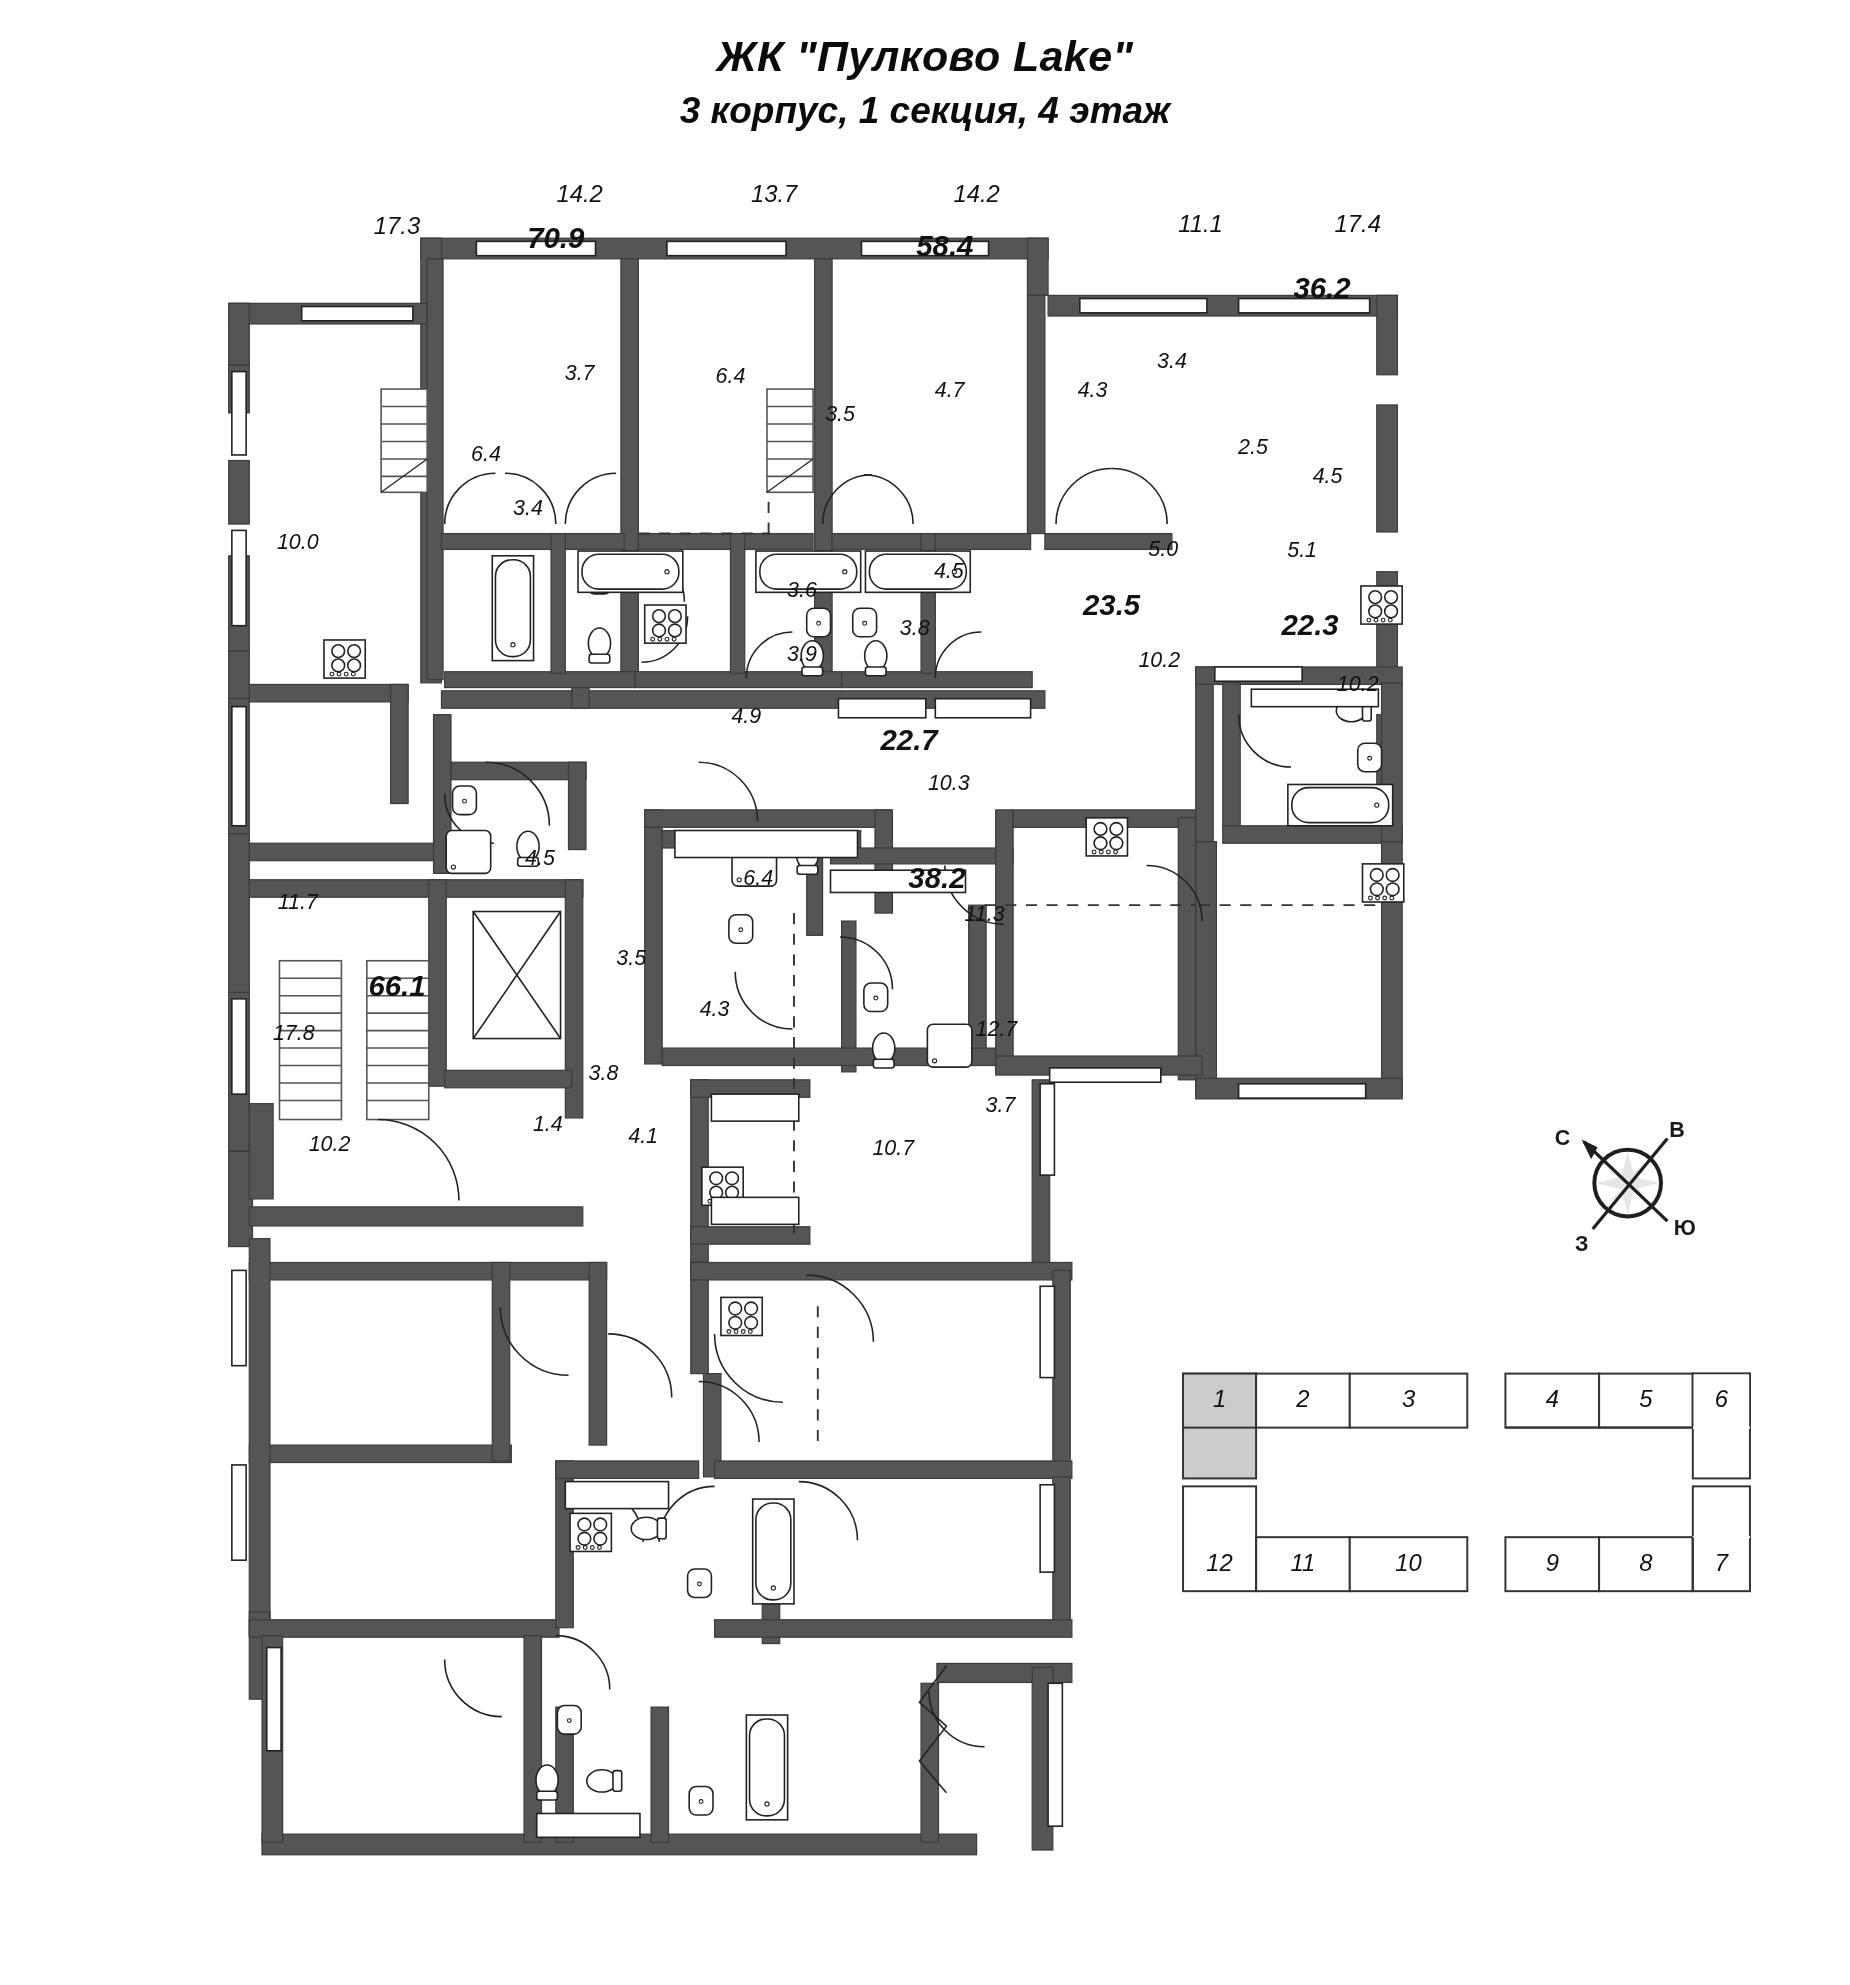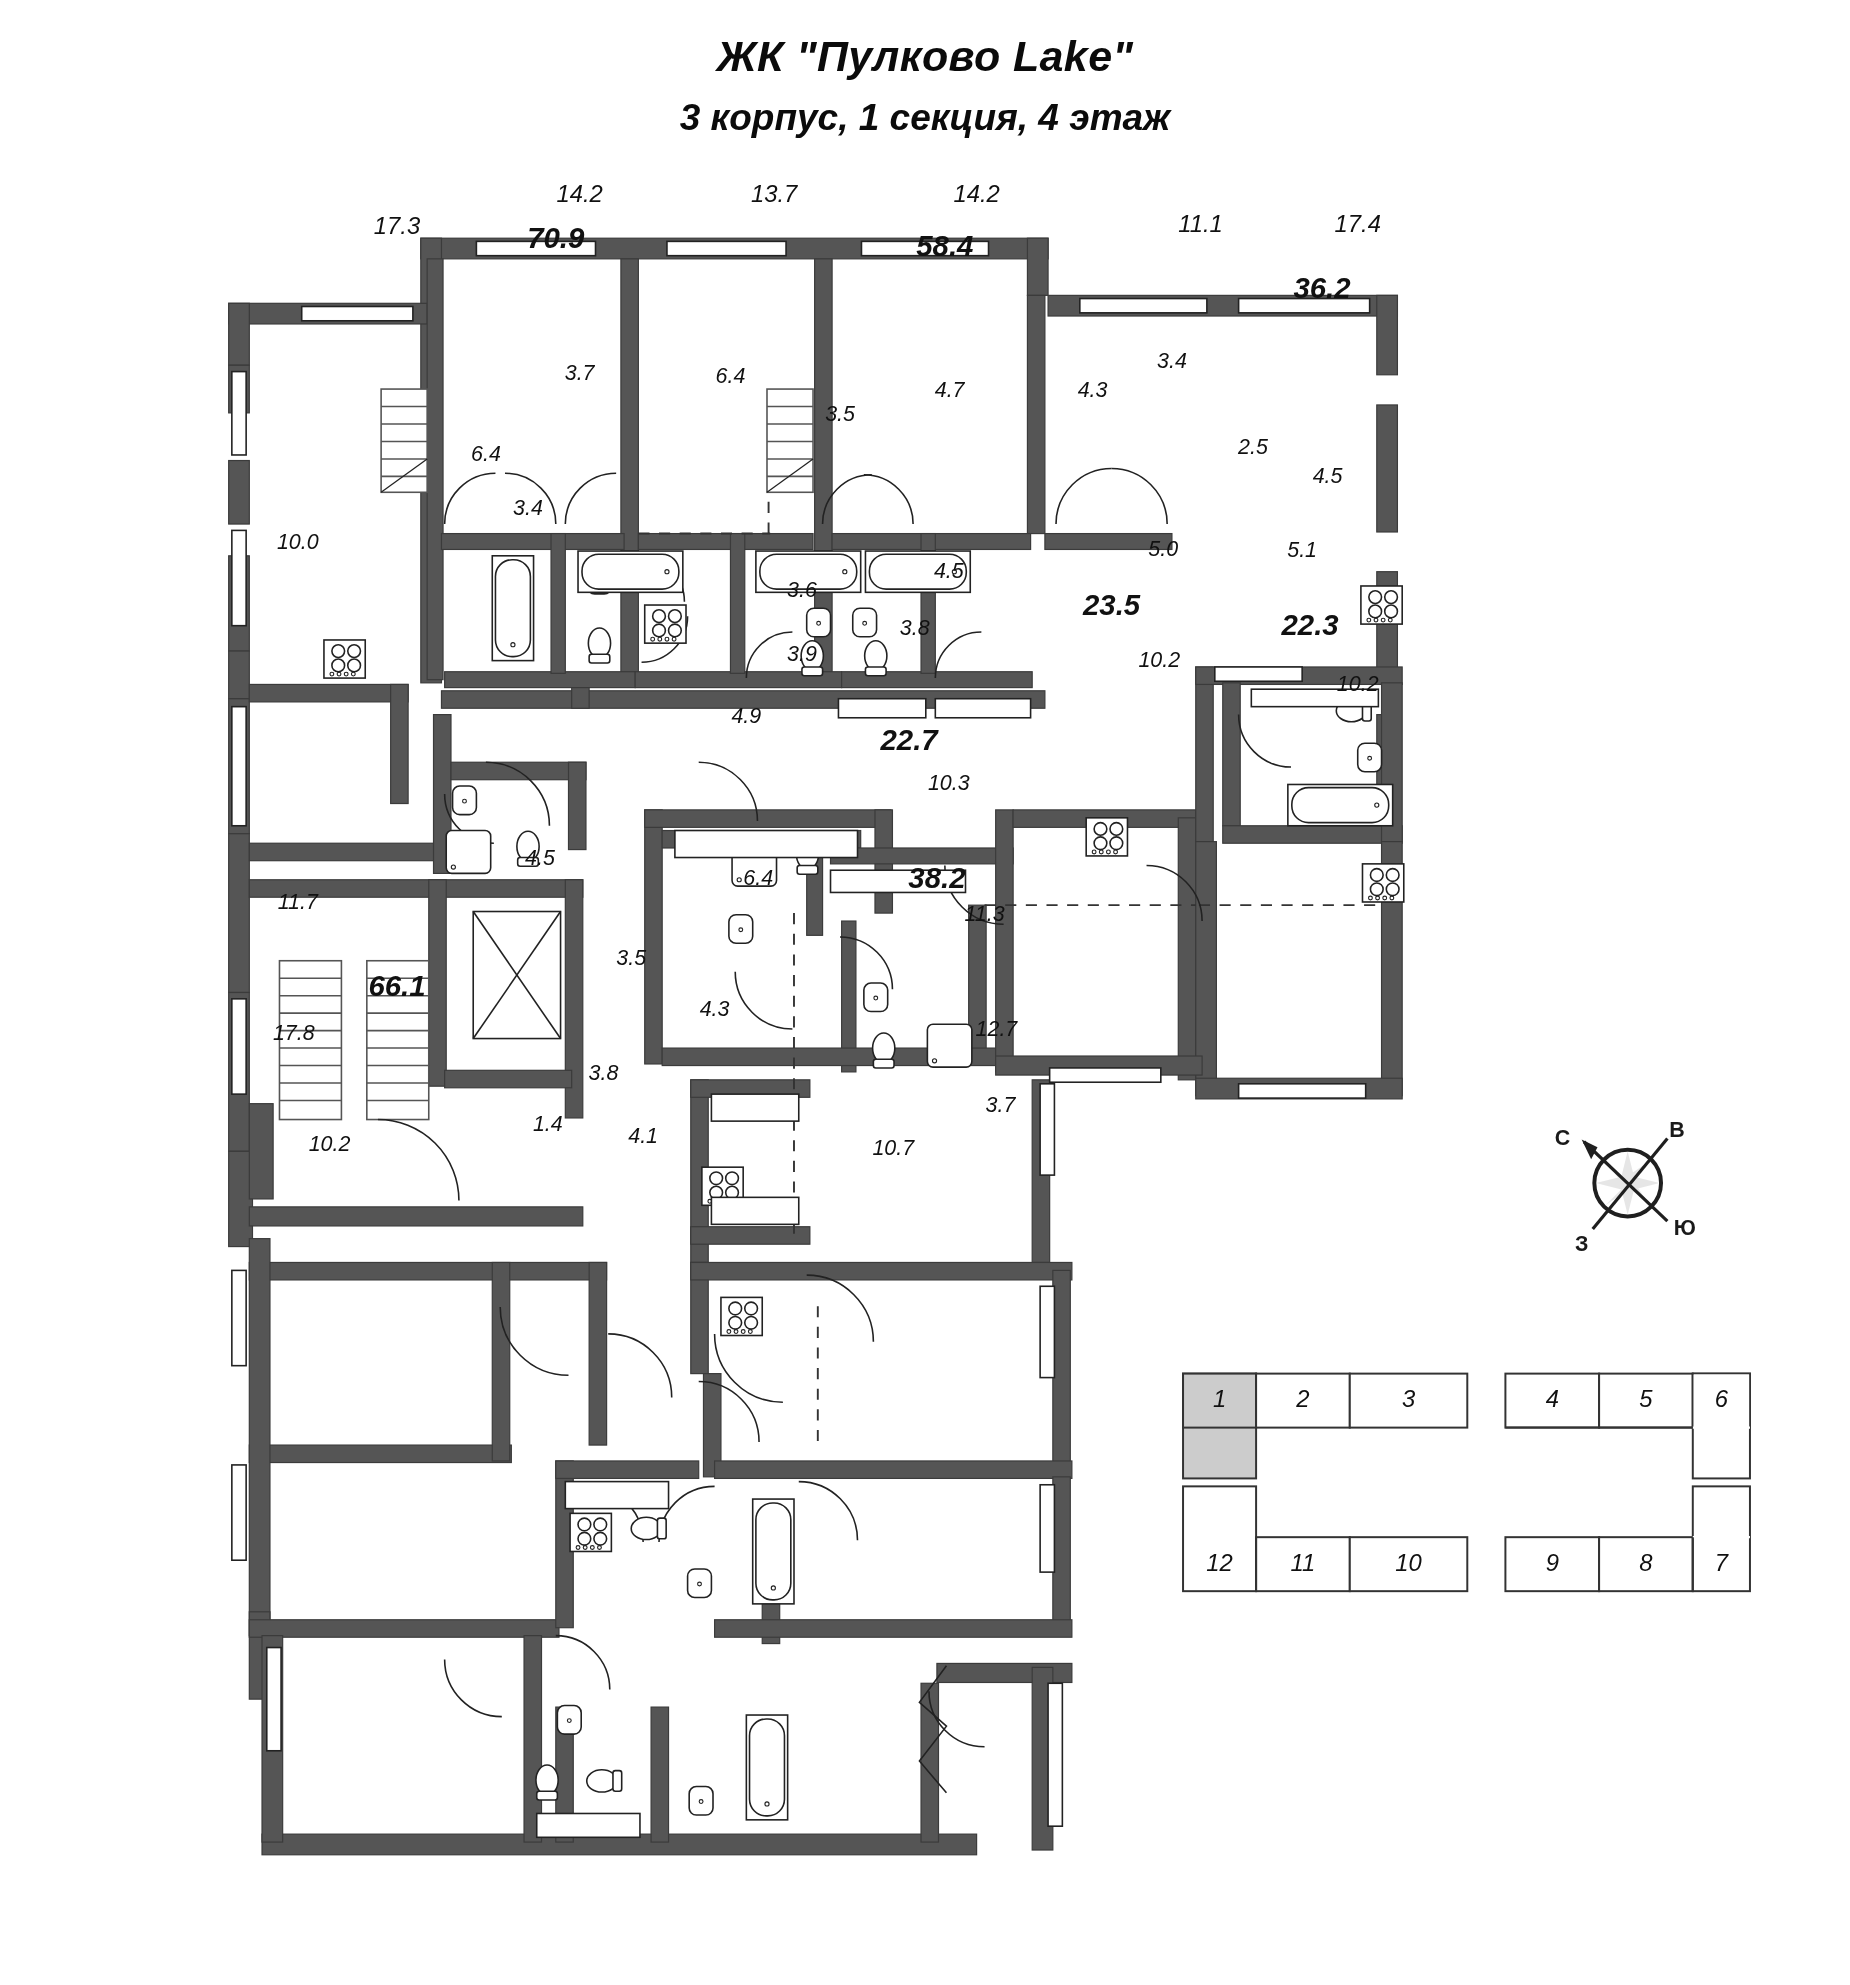--- a/index.html
+++ b/index.html
@@ -1,21 +1,21 @@
 <!DOCTYPE html>
 <html style="font-size:12.7px"><head>
 <meta charset="utf-8">
 <style>
   html,body{margin:0;padding:0;background:#ffffff;}
   body{width:1850px;height:1985px;font-family:"Liberation Sans",sans-serif;color:#111;}
   #page{position:relative;width:1850px;height:1985px;overflow:hidden;background:#fff;}
 
   .title-block{position:absolute;left:0;top:32px;width:1850px;text-align:center;}
   .title-main{font-size:43px;font-style:italic;font-weight:700;letter-spacing:0.4px;color:#0b0b0b;line-height:1.15;}
-  .title-sub{font-size:37px;font-style:italic;font-weight:700;color:#0b0b0b;margin-top:16px;line-height:1.15;}
+  .title-sub{font-size:37px;font-style:italic;font-weight:700;color:#0b0b0b;margin-top:9px;line-height:1.15;}
 
   
   #plan{position:absolute;left:0;top:0;width:1850px;height:1985px;}
   #plan svg{display:block;}
 
   
   .alabel{font-family:"Liberation Sans",sans-serif;font-style:italic;font-weight:400;fill:#111;}
   .a-big{font-size:37px;font-weight:700;}
   .a-mid{font-size:30px;}
   .a-sm{font-size:27px;}

